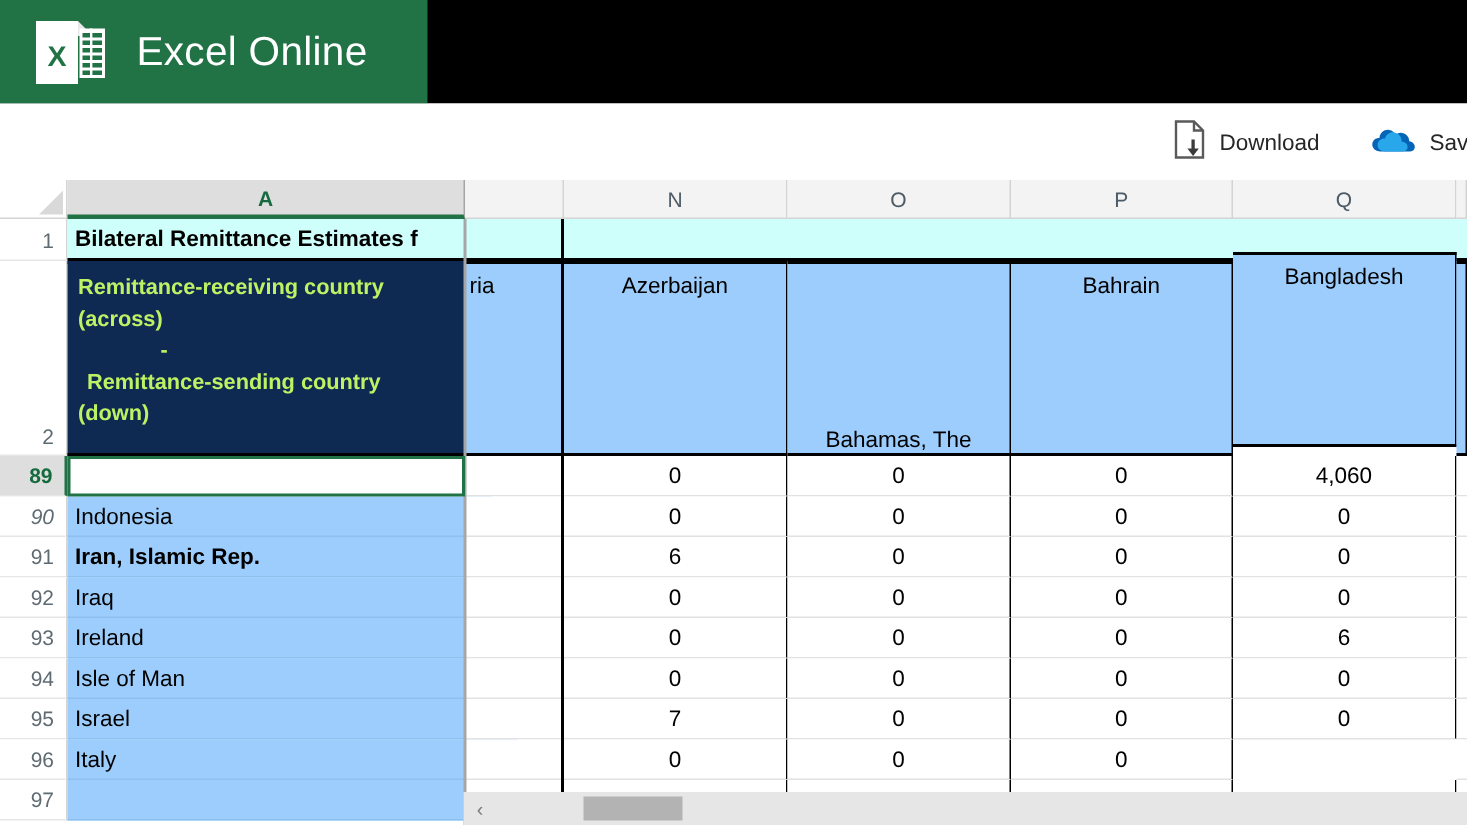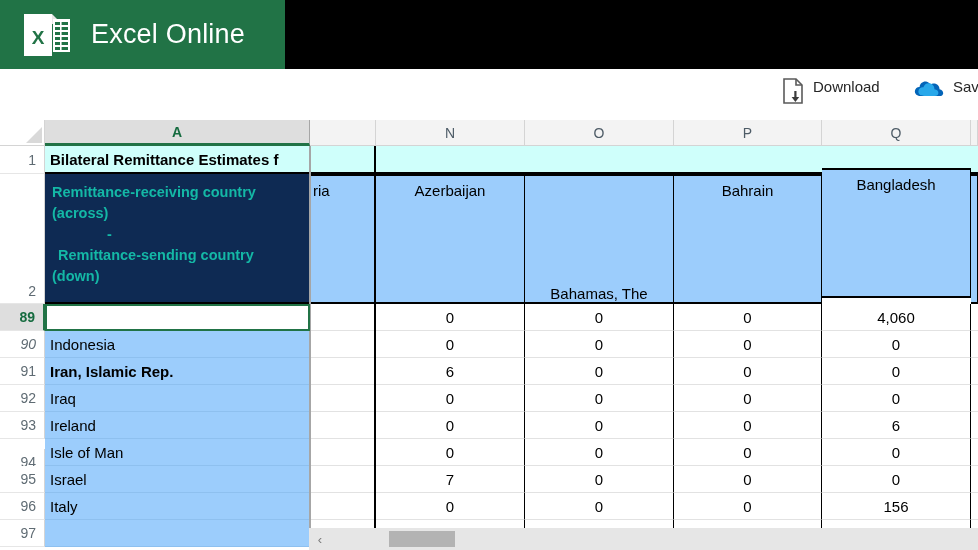--- a/index.html
+++ b/index.html
@@ -39,21 +39,21 @@
   }
 
   
   .cmdbar {
     position: absolute; top: 69px; left: 0;
     width: 978px; height: 51px;
     background: #ffffff;
   }
   .cmd-item {
     position: absolute;
-    display: flex; align-items: flex-start;
+    display: flex; align-items: center;
     height: 34px; top: 9px;
     cursor: pointer;
     white-space: nowrap;
   }
   .cmd-item .cmd-label {
     font-size: 15px;
     color: #262626;
     margin-left: 9px;
   }
   #cmd-download { left: 782px; }
@@ -150,21 +150,21 @@
   }
   .cell.title {
     background: #CFFFFB;
     padding-left: 5px;
     font-weight: bold;
     font-size: 15px;
     border-bottom: 2px solid #000000;
   }
   .cell.navy {
     background: #0E2A53;
-    color: #14b8a6;
+    color: #bef264;
     font-weight: bold;
     font-size: 14.5px;
     padding: 6px 4px 4px 7px;
     line-height: 1.45;
     align-items: flex-start;
     border-bottom: 2px solid #000000;
     border-top: 2px solid #0E2A53;
     flex-direction: column;
     justify-content: flex-start;
   }
@@ -437,21 +437,21 @@
       <span>0</span>
     </div>
     <div class="cell num" style="left:674px; top:292px; width:148px; height:27px;">
       <span>0</span>
     </div>
     <div class="cell num" style="left:822px; top:292px; width:149px; height:27px;">
       <span>6</span>
     </div>
     <div class="cell num" style="left:971px; top:292px; width:7px; height:27px; border-right:none;"></div>
 
-    <div class="rowhead" style="top:329px; height:27px;text-align:right;">
+    <div class="rowhead" style="top:319px; height:27px;text-align:right;">
       <span>94</span>
     </div>
     <div class="cell countryname" style="left:45px; top:319px; width:265px; height:27px;">
       <span>Isle of Man</span>
     </div>
     <div class="cell num" style="left:310px; top:319px; width:66px; height:27px;">
       <span></span>
     </div>
     <div class="cell num" style="left:376px; top:319px; width:149px; height:27px;">
       <span>0</span>
@@ -500,23 +500,20 @@
       <span></span>
     </div>
     <div class="cell num" style="left:376px; top:373px; width:149px; height:27px;">
       <span>0</span>
     </div>
     <div class="cell num" style="left:525px; top:373px; width:149px; height:27px;">
       <span>0</span>
     </div>
     <div class="cell num" style="left:674px; top:373px; width:148px; height:27px;">
       <span>0</span>
-    </div>
-    <div class="cell num" style="left:822px; top:373px; width:149px; height:27px;">
-      <span>156</span>
     </div>
     <div class="cell num" style="left:971px; top:373px; width:7px; height:27px; border-right:none;"></div>
 
     <div class="rowhead" style="top:400px; height:27px;">
       <span>97</span>
     </div>
     <div class="cell countryname" style="left:45px; top:400px; width:265px; height:27px;">
       <span></span>
     </div>
     <div class="cell num" style="left:310px; top:400px; width:66px; height:27px;"></div>

